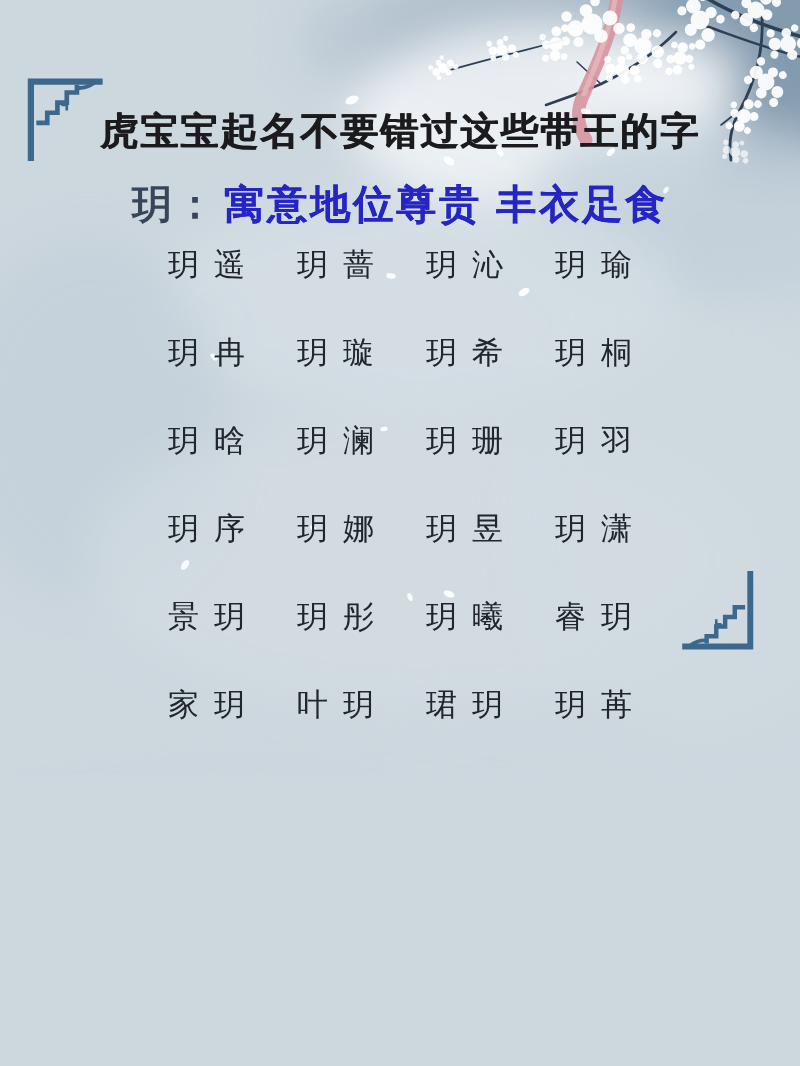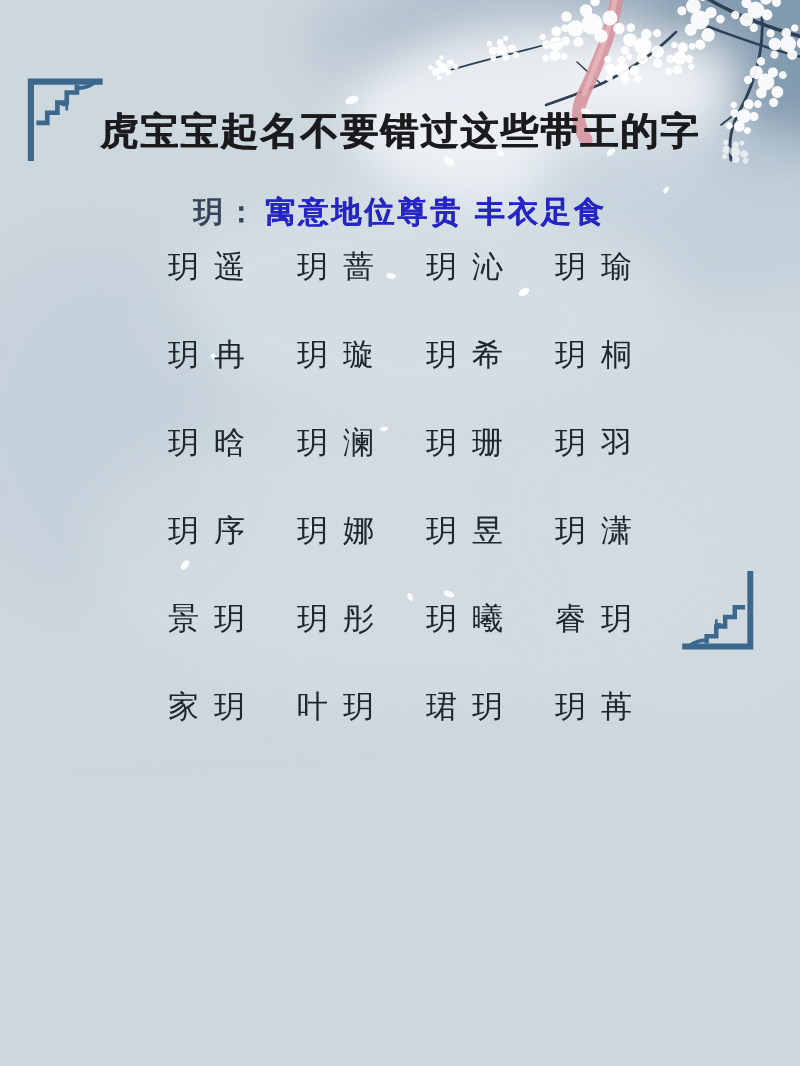--- a/index.html
+++ b/index.html
@@ -24,44 +24,44 @@
     font-size:38px;font-weight:900;
     letter-spacing:2px;
     color:var(--title-color,#1b1b1d);
     text-shadow:1px 0 0 currentColor;
     font-family:"Liberation Sans",sans-serif;
     margin:0;
   }
 
   
   .subtitle{
-    position:absolute;top:192px;left:0;width:100%;
+    position:absolute;top:177px;left:0;width:100%;
     text-align:center;
-    font-size:30px;font-weight:700;letter-spacing:3px;
+    font-size:40px;font-weight:700;letter-spacing:3px;
     margin:0;
   }
   .sub-prefix{
     color:var(--subtitle-label-color,#36455a);
     font-family:"Liberation Serif",serif;
     font-weight:600;
     margin-right:6px;
   }
   .sub-text{
     color:var(--accent-blue,#2525c4);
     text-shadow:0.5px 0 0 currentColor;
   }
 
   
   .names{
     position:absolute;top:250px;left:0;width:100%;
     display:flex;flex-direction:column;align-items:center;
     gap:54px;
     font-family:"Liberation Serif",serif;
   }
-  .name-row{display:flex;gap:52px;}
+  .name-row{display:flex;gap:52px;font-family:Liberation Mono, monospace;}
   .name{
     font-size:31px;line-height:34px;
     color:var(--name-color,#20262c);
     letter-spacing:15px;margin-right:-15px;
     white-space:nowrap;
   }
 </style>
 </head>
 <body>
 

